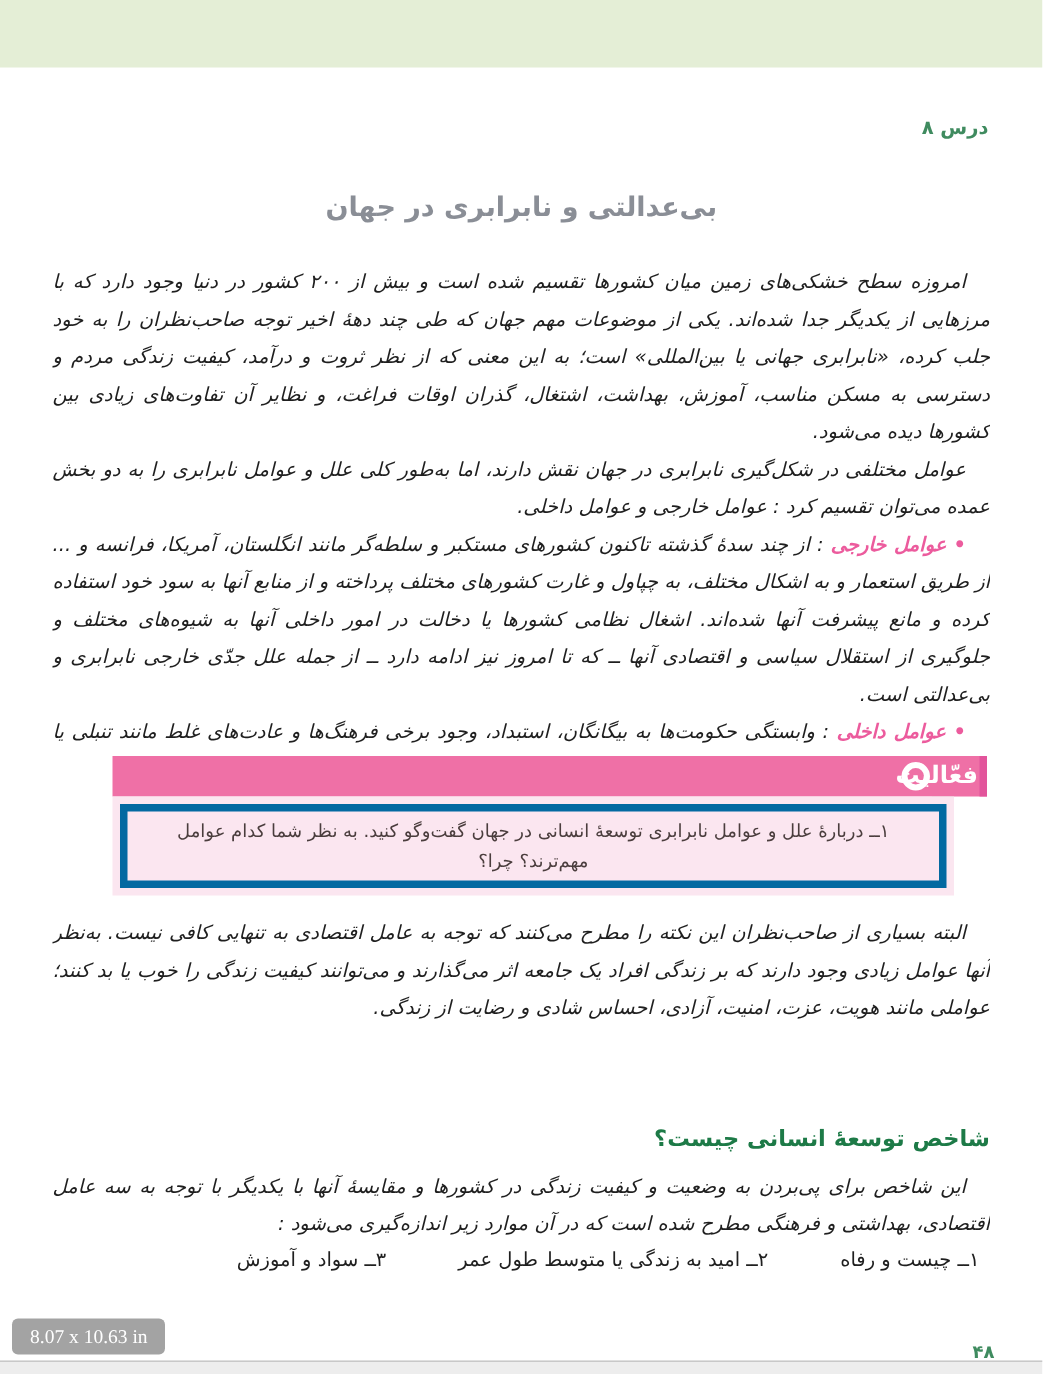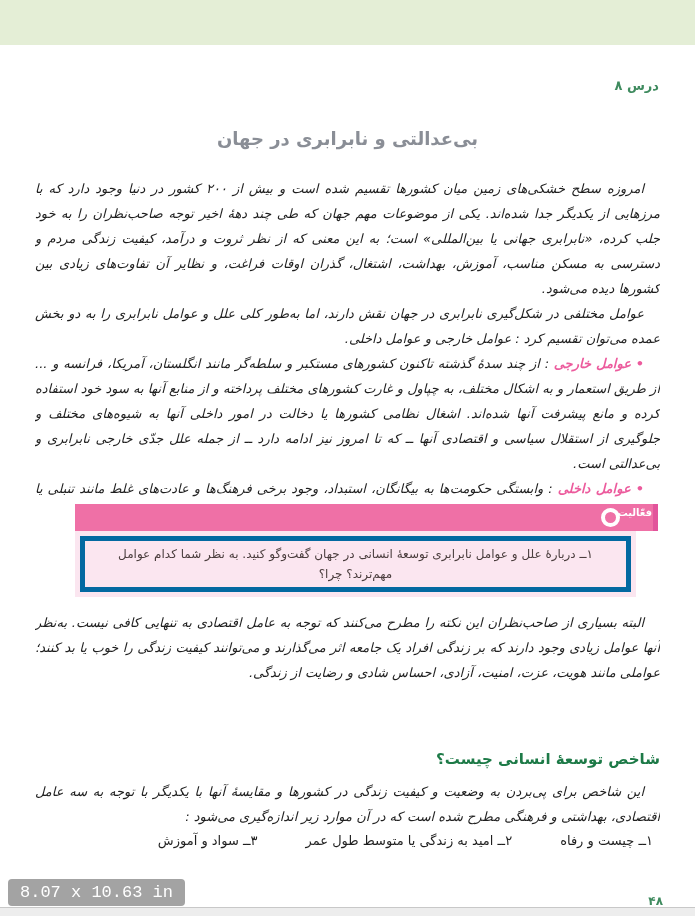--- a/index.html
+++ b/index.html
@@ -35,21 +35,21 @@
   }
   .bar-cap{
     position:absolute;right:0;top:0;width:5px;height:100%;background:#e2549b;
   }
   .activity-ring{
     position:absolute;right:38px;top:4px;width:11px;height:11px;
     border:4px solid #ffffff;border-radius:50%;
   }
   .activity-label{
     position:absolute;right:6px;top:3px;color:#ffffff;
-    font-weight:bold;font-size:10px;direction:rtl;
+    font-weight:bold;font-size:16px;direction:rtl;
   }
   .fold-triangle{
     position:absolute;top:531px;right:59px;width:15px;height:15px;
     background:#8e8e8e;
     clip-path:polygon(0 0,100% 0,15% 90%);
   }
   .activity-box{
     position:absolute;top:531px;left:75px;right:59px;height:66px;
     background:#fbe6f0;
   }
@@ -77,23 +77,23 @@
     position:absolute;top:833px;right:42px;left:35px;
     direction:rtl;display:flex;gap:48px;
     font-size:13px;color:#1f1f1f;justify-content:flex-start;
   }
   .page-number{
     position:absolute;top:846px;right:32px;
     color:#3f8b5f;font-size:12px;font-weight:bold;margin-top:48px;
   }
   .size-pill{
     position:absolute;left:8px;top:879px;
-    background:#a3a3a3;color:#ffffff;font-size:17px;
+    background:#a3a3a3;color:#ffffff;font-size:13px;
     padding:4px 12px;border-radius:4px;
-    font-family:Liberation Mono, monospace;
+    font-family:Liberation Serif, serif;
   }
   .bottom-strip{
     position:absolute;left:0;right:0;top:907px;height:9px;
     background:#ededed;border-top:1px solid #c8c8c8;
   }
 </style>
 </head>
 <body>
 
 <div class="top-band"></div>

